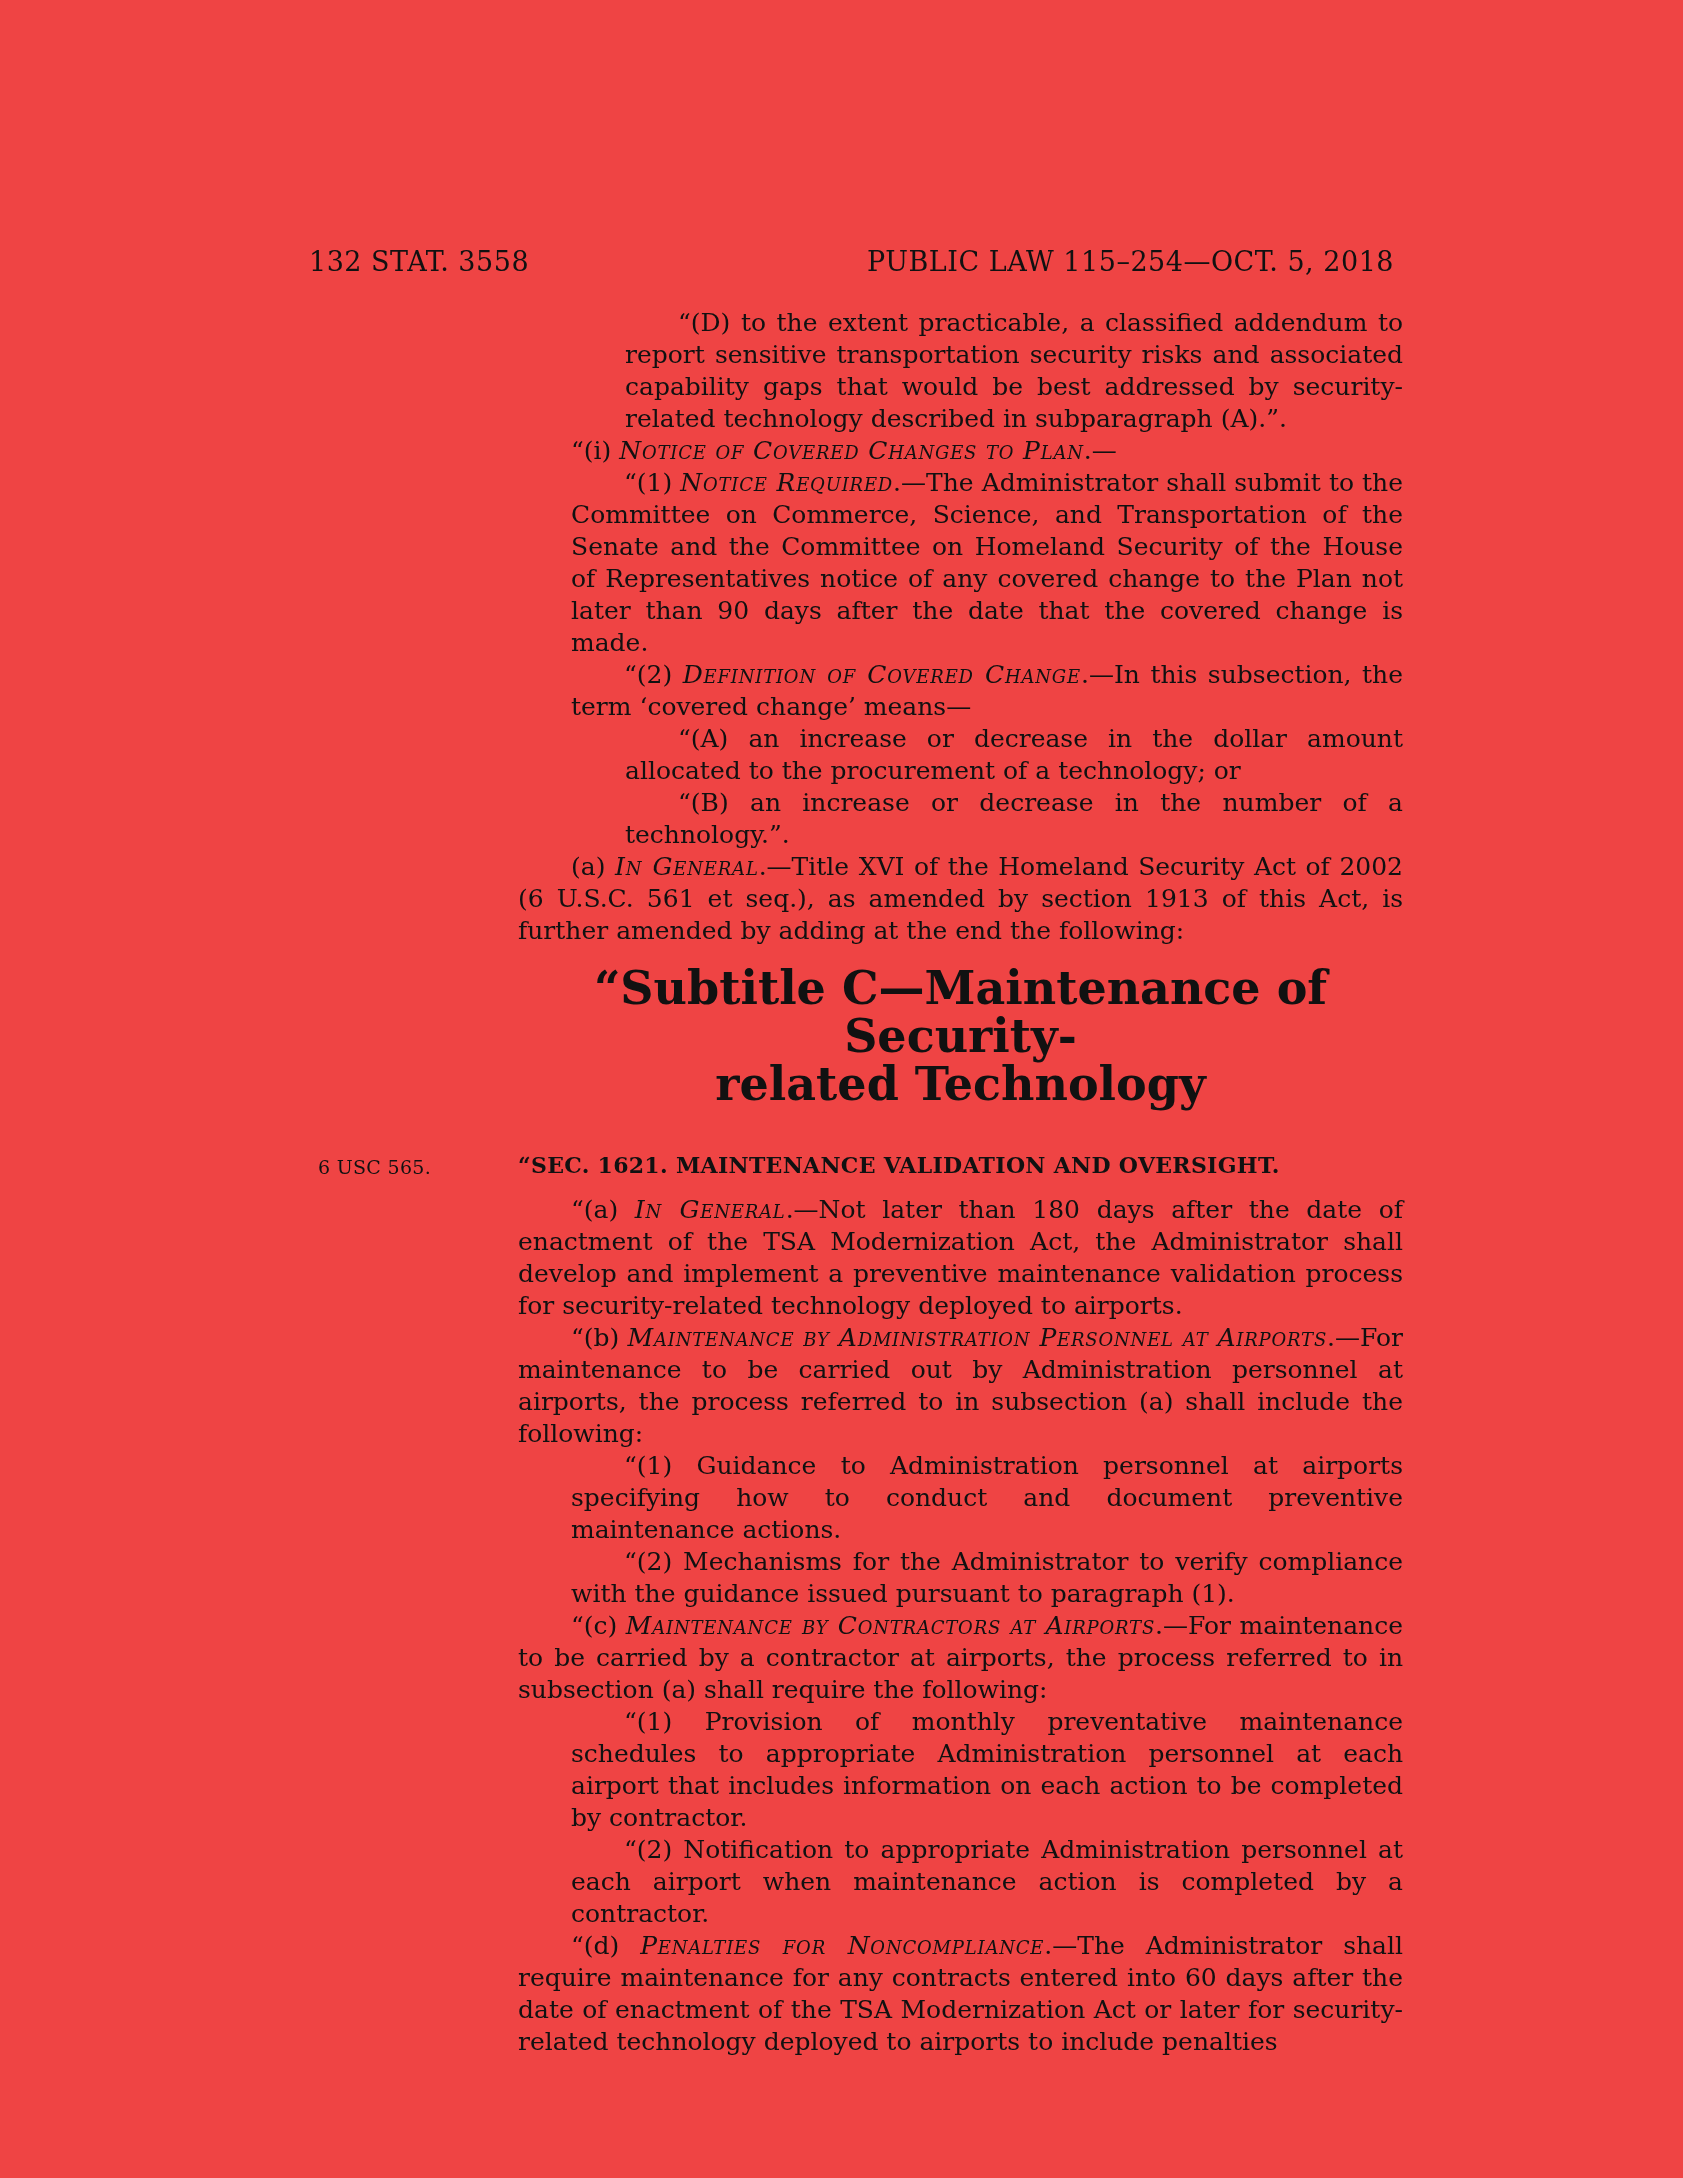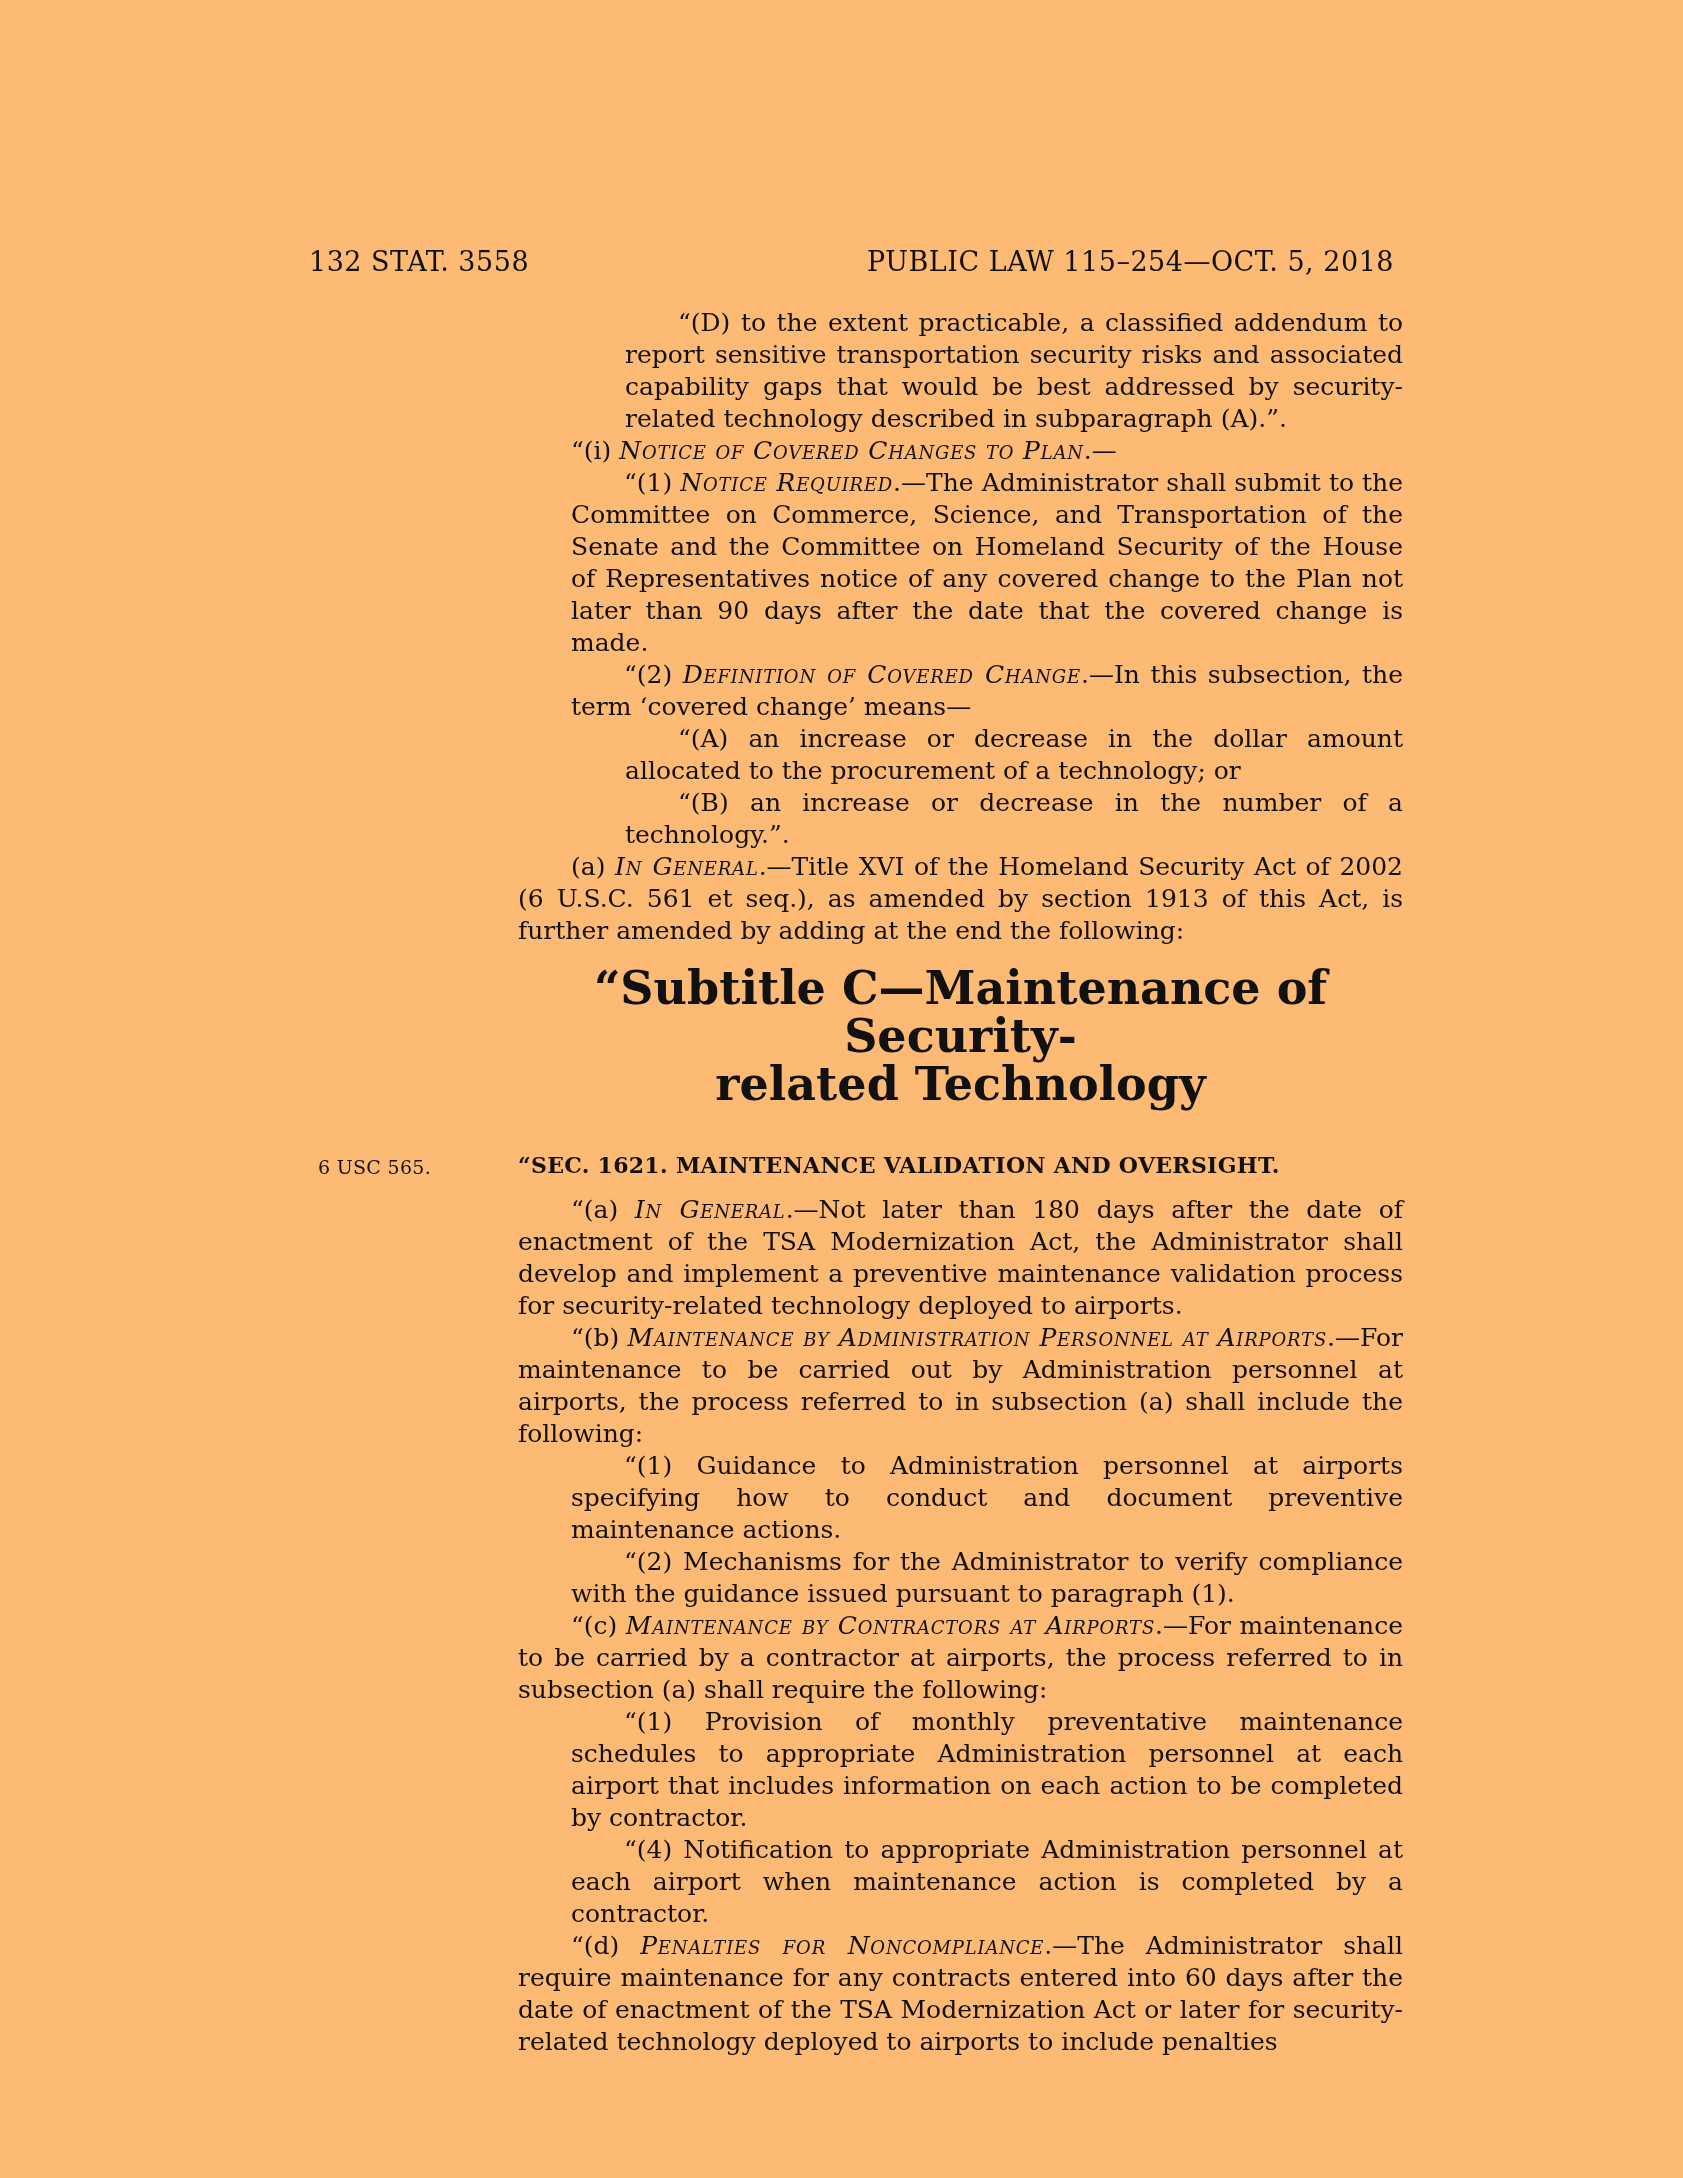--- a/index.html
+++ b/index.html
@@ -3,21 +3,21 @@
 <meta charset="utf-8">
 <title>132 STAT. 3558 — PUBLIC LAW 115–254</title>
 <style>
   * { box-sizing: border-box; }
   html, body { margin: 0; padding: 0; background: #ffffff; }
 
   .page {
     position: relative;
     width: 1683px;
     height: 2178px;
-    background: #fdba74;
+    background: #ef4444;
     color: #111111;
     font-family: "DejaVu Serif", "Liberation Serif", serif;
     overflow: hidden;
   }
 
   
   .stat-number {
     position: absolute;
     top: 246px;
     left: 309px;
@@ -116,18 +116,18 @@
       <span class="margin-note">6 USC 565.</span>
       <span>“SEC. 1621. MAINTENANCE VALIDATION AND OVERSIGHT.</span>
     </h2>
 
     <p class="blk ind0"><span>“(a) </span><span class="sc">In General</span><span>.—Not later than 180 days after the date of enactment of the TSA Modernization Act, the Administrator shall develop and implement a preventive maintenance validation process for security-related technology deployed to airports.</span></p>
     <p class="blk ind0"><span>“(b) </span><span class="sc">Maintenance by Administration Personnel at Airports</span><span>.—For maintenance to be carried out by Administration personnel at airports, the process referred to in subsection (a) shall include the following:</span></p>
     <p class="blk ind1"><span>“(1) Guidance to Administration personnel at airports specifying how to conduct and document preventive maintenance actions.</span></p>
     <p class="blk ind1"><span>“(2) Mechanisms for the Administrator to verify compliance with the guidance issued pursuant to paragraph (1).</span></p>
     <p class="blk ind0"><span>“(c) </span><span class="sc">Maintenance by Contractors at Airports</span><span>.—For maintenance to be carried by a contractor at airports, the process referred to in subsection (a) shall require the following:</span></p>
     <p class="blk ind1"><span>“(1) Provision of monthly preventative maintenance schedules to appropriate Administration personnel at each airport that includes information on each action to be completed by contractor.</span></p>
-    <p class="blk ind1"><span>“(4) Notification to appropriate Administration personnel at each airport when maintenance action is completed by a contractor.</span></p>
+    <p class="blk ind1"><span>“(2) Notification to appropriate Administration personnel at each airport when maintenance action is completed by a contractor.</span></p>
     <p class="blk ind0"><span>“(d) </span><span class="sc">Penalties for Noncompliance</span><span>.—The Administrator shall require maintenance for any contracts entered into 60 days after the date of enactment of the TSA Modernization Act or later for security-related technology deployed to airports to include penalties</span></p>
 
   </main>
 </div>
 
 
 </body></html>

